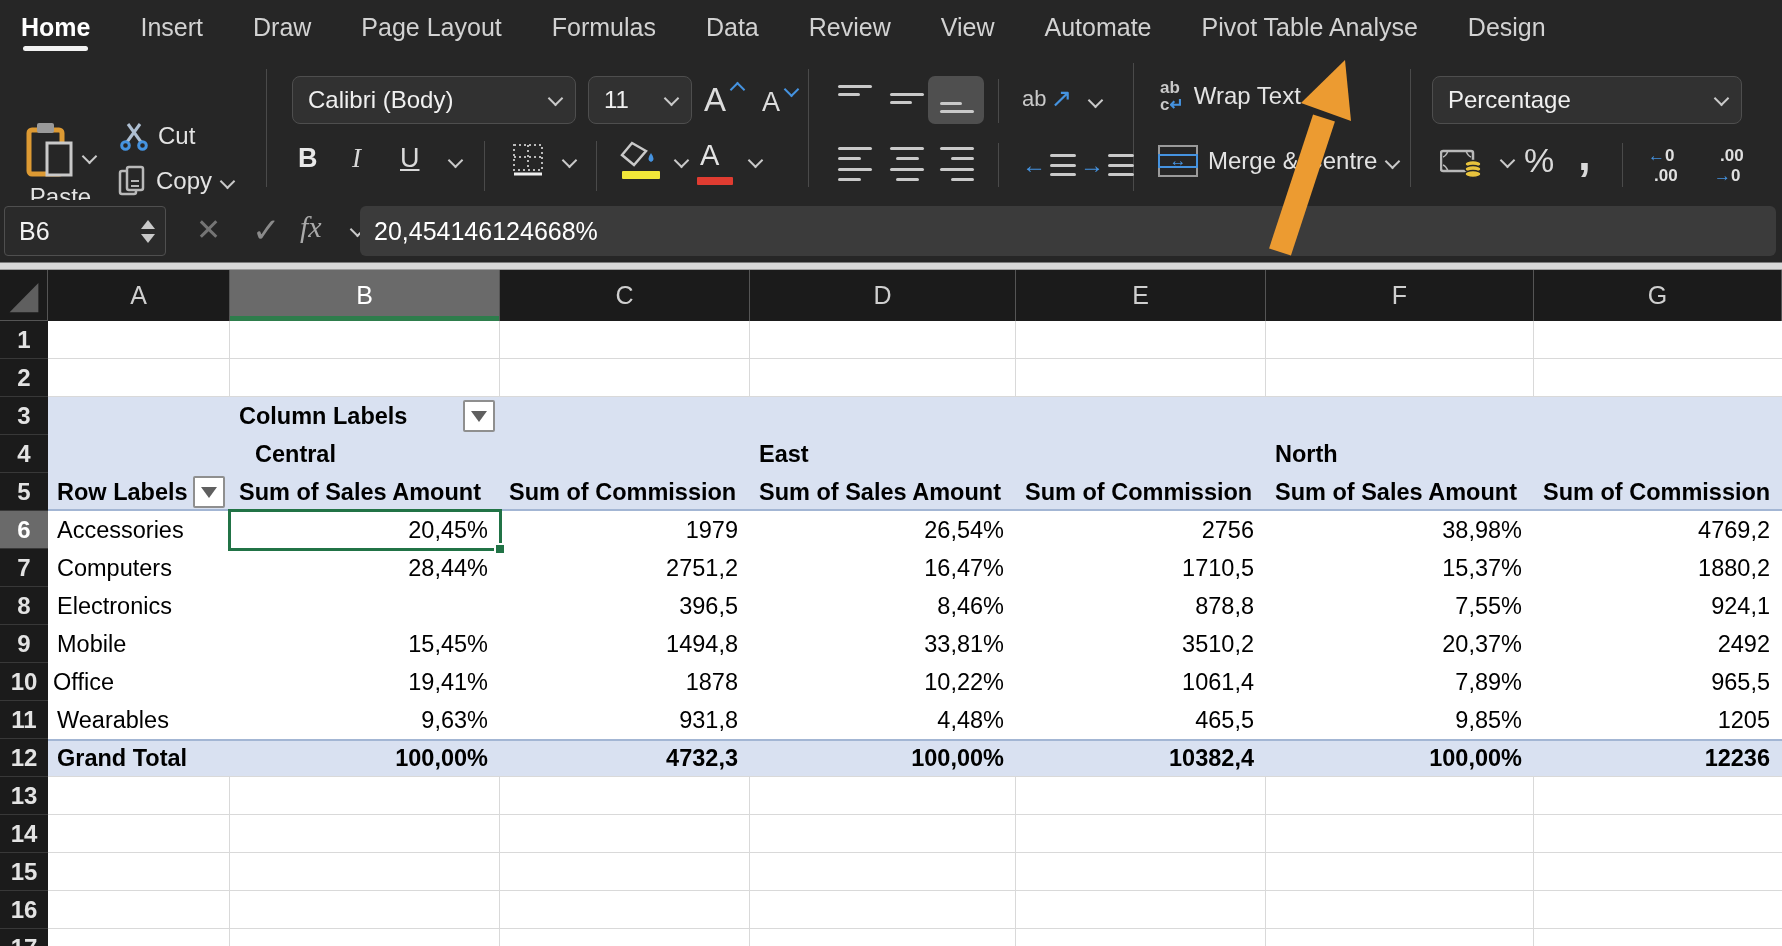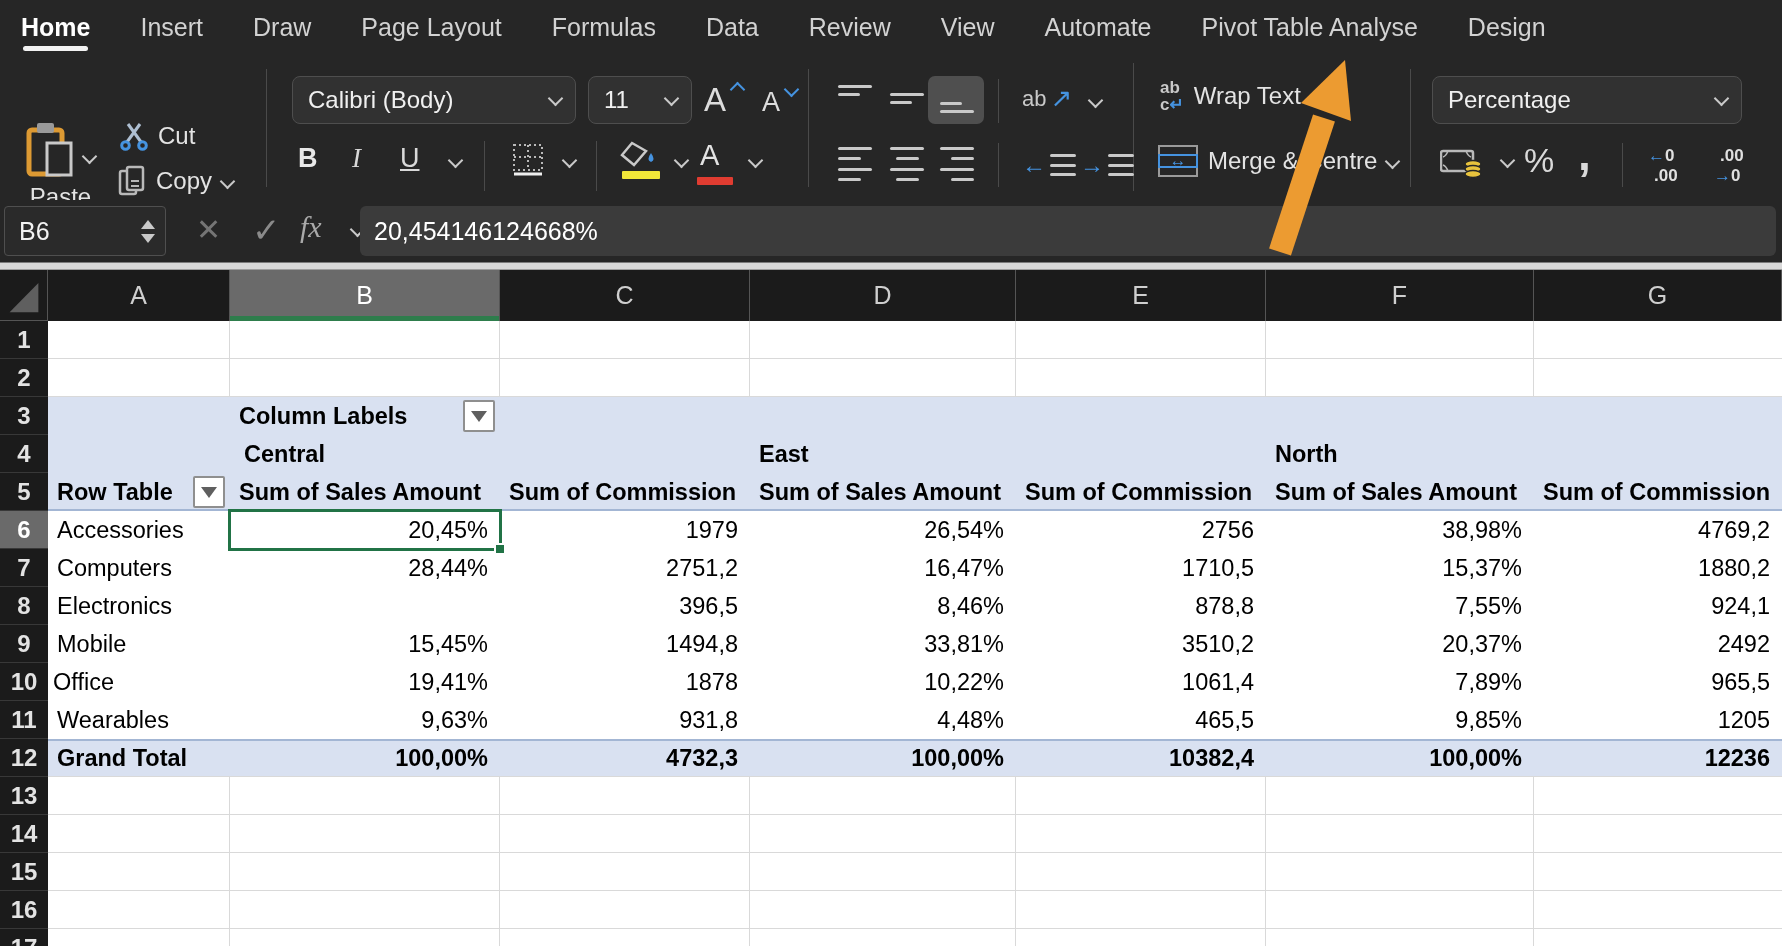--- a/index.html
+++ b/index.html
@@ -362,24 +362,24 @@
       <div class="gl-v" style="left: 701px; top: 456px; height: 190px;"></div>
       <div class="gl-v" style="left: 967px; top: 0px; height: 76px;"></div>
       <div class="gl-v" style="left: 967px; top: 456px; height: 190px;"></div>
       <div class="gl-v" style="left: 1217px; top: 0px; height: 76px;"></div>
       <div class="gl-v" style="left: 1217px; top: 456px; height: 190px;"></div>
       <div class="gl-v" style="left: 1485px; top: 0px; height: 76px;"></div>
       <div class="gl-v" style="left: 1485px; top: 456px; height: 190px;"></div>
       <div class="psep" style="top: 188px;"></div>
       <div class="psep" style="top: 418px;"></div>
       <div class="cell b" style="top: 76px; left: 191px; width: 249px; text-align: left;">Column Labels</div>
-      <div class="cell b" style="top: 114px; left: 196px; width: 249px; text-align: left;">Central</div>
+      <div class="cell b" style="top: 114px; left: 207px; width: 249px; text-align: left;">Central</div>
       <div class="cell b" style="top: 114px; left: 711px; width: 245px; text-align: left;">East</div>
       <div class="cell b" style="top: 114px; left: 1227px; width: 247px; text-align: left;">North</div>
-      <div class="cell b" style="top: 152px; left: 9px; width: 161px; text-align: left;">Row Table</div>
+      <div class="cell b" style="top: 152px; left: 9px; width: 161px; text-align: left;">Row Labels</div>
       <div class="cell b" style="top: 152px; left: 191px; width: 249px; text-align: left;">Sum of Sales Amount</div>
       <div class="cell b" style="top: 152px; left: 461px; width: 229px; text-align: left;">Sum of Commission</div>
       <div class="cell b" style="top: 152px; left: 711px; width: 245px; text-align: left;">Sum of Sales Amount</div>
       <div class="cell b" style="top: 152px; left: 977px; width: 229px; text-align: left;">Sum of Commission</div>
       <div class="cell b" style="top: 152px; left: 1227px; width: 247px; text-align: left;">Sum of Sales Amount</div>
       <div class="cell b" style="top: 152px; left: 1495px; width: 227px; text-align: left;">Sum of Commission</div>
       <div class="cell" style="top: 190px; left: 9px; width: 161px; text-align: left;">Accessories</div>
       <div class="cell" style="top: 190px; left: 191px; width: 249px; text-align: right;">20,45%</div>
       <div class="cell" style="top: 190px; left: 461px; width: 229px; text-align: right;">1979</div>
       <div class="cell" style="top: 190px; left: 711px; width: 245px; text-align: right;">26,54%</div>

